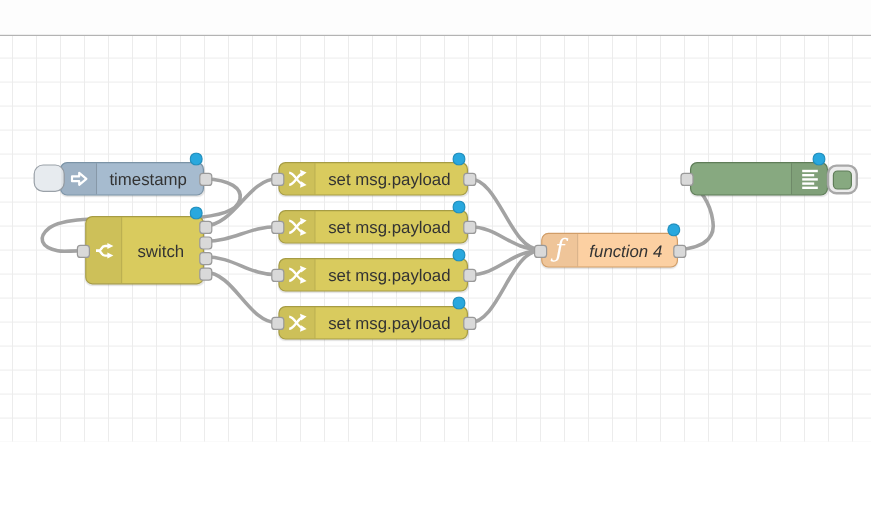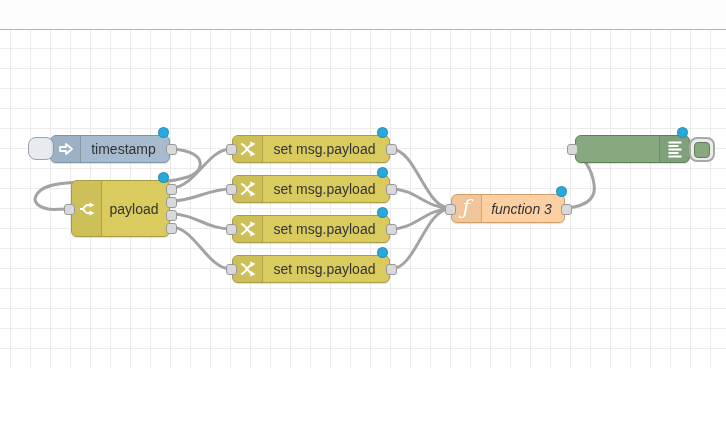--- a/index.html
+++ b/index.html
@@ -107,21 +107,21 @@
 
   <div class="node node-yellow" style="left:71px;top:180px;width:99px;height:57px;">
     <div class="icon-region left">
       <svg width="18" height="18" viewBox="0 0 18 18">
         <path d="M2 9 H4 C7 9 6 5 9.5 5 L12 5" fill="none" stroke="#fff" stroke-width="2"></path>
         <path d="M2 9 H4 C7 9 6 13 9.5 13 L12 13" fill="none" stroke="#fff" stroke-width="2"></path>
         <path d="M11.5 2.5 L16.5 5 L11.5 7.5 Z" fill="#fff"></path>
         <path d="M11.5 10.5 L16.5 13 L11.5 15.5 Z" fill="#fff"></path>
       </svg>
     </div>
-    <div class="node-label after-icon">payload</div>
+    <div class="node-label after-icon">switch</div>
     <div class="port" style="left:-8px;top:23px;"></div>
     <div class="port" style="left:94px;top:2.5px;"></div>
     <div class="port" style="left:94px;top:15.5px;"></div>
     <div class="port" style="left:94px;top:28.5px;"></div>
     <div class="port" style="left:94px;top:41.5px;"></div>
     <div class="dot" style="left:86px;top:-9px;"></div>
   </div>
 
   <div class="node node-yellow" style="left:232px;top:135px;width:158px;height:28px;">
     <div class="icon-region left">
@@ -180,21 +180,21 @@
     <div class="node-label after-icon">set msg.payload</div>
     <div class="port" style="left:-7px;top:8px;"></div>
     <div class="port" style="left:153px;top:8px;"></div>
     <div class="dot" style="left:144px;top:-9px;"></div>
   </div>
 
   <div class="node node-function" style="left:451px;top:194px;width:114px;height:29px;">
     <div class="icon-region left">
       <span class="fglyph">ƒ</span>
     </div>
-    <div class="node-label after-icon italic">function 3</div>
+    <div class="node-label after-icon italic">function 4</div>
     <div class="port" style="left:-7px;top:9px;"></div>
     <div class="port" style="left:109px;top:9px;"></div>
     <div class="dot" style="left:104px;top:-9px;"></div>
   </div>
 
   <div class="node node-debug" style="left:575px;top:135px;width:115px;height:28px;">
     <div class="icon-region right">
       <svg width="18" height="18" viewBox="0 0 18 18">
         <rect x="2.5" y="1.5" width="13" height="2" fill="#fff"></rect>
         <rect x="2.5" y="5" width="10" height="2" fill="#fff"></rect>

